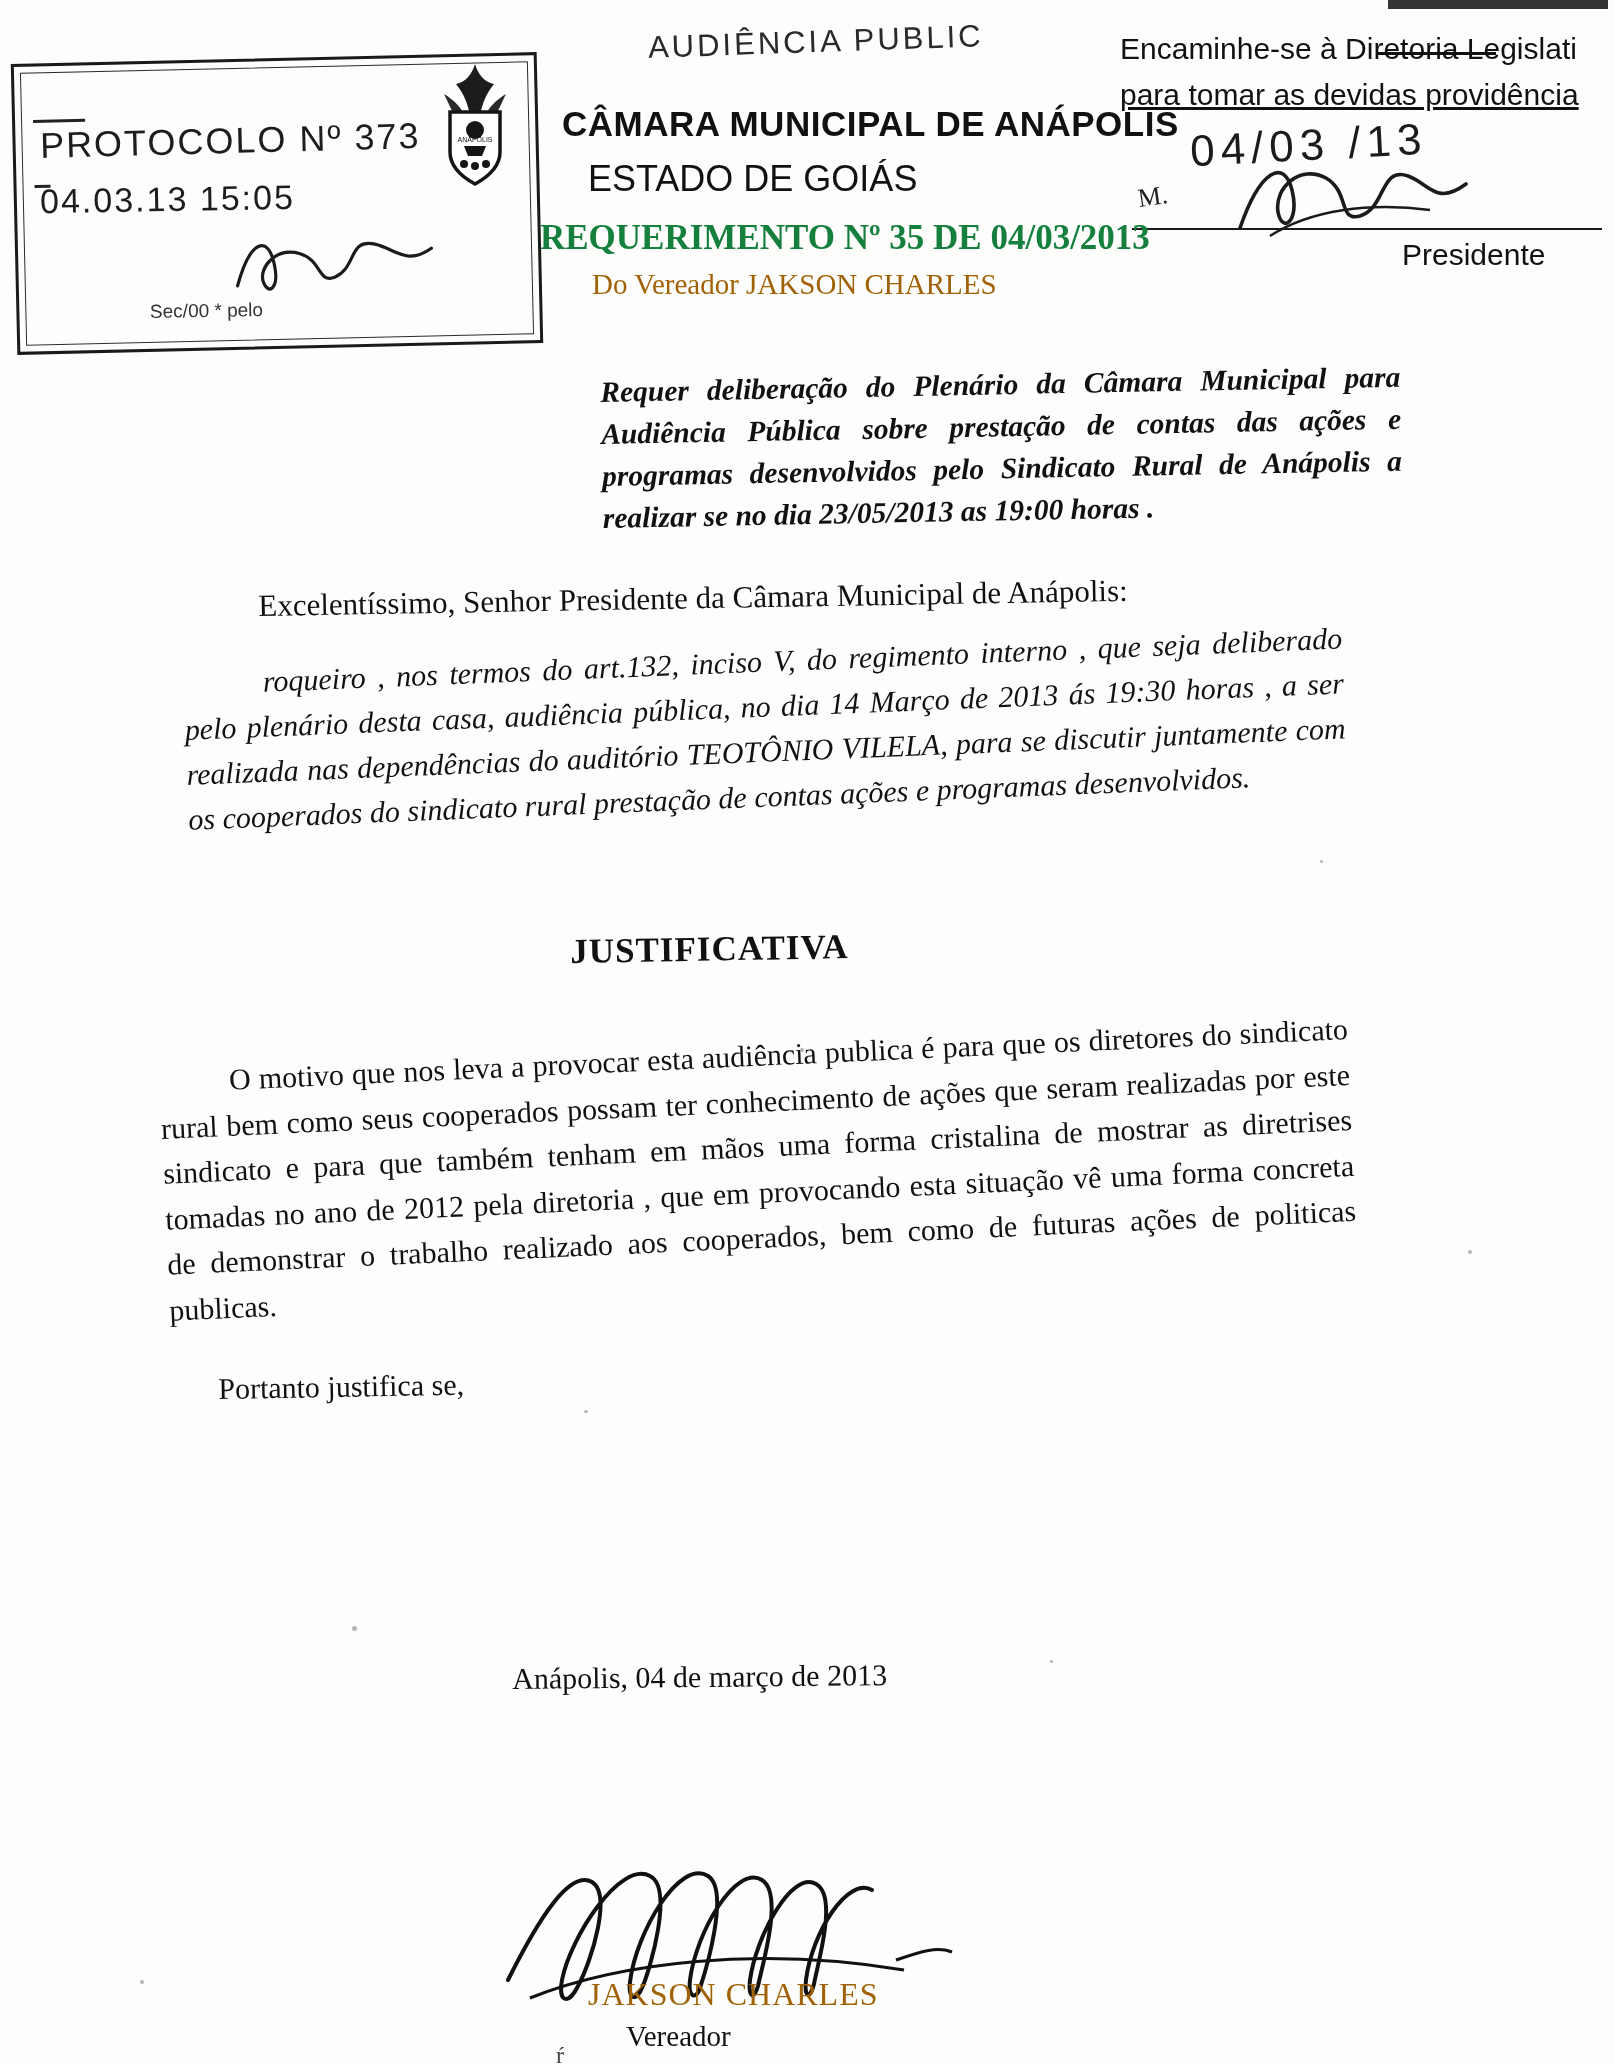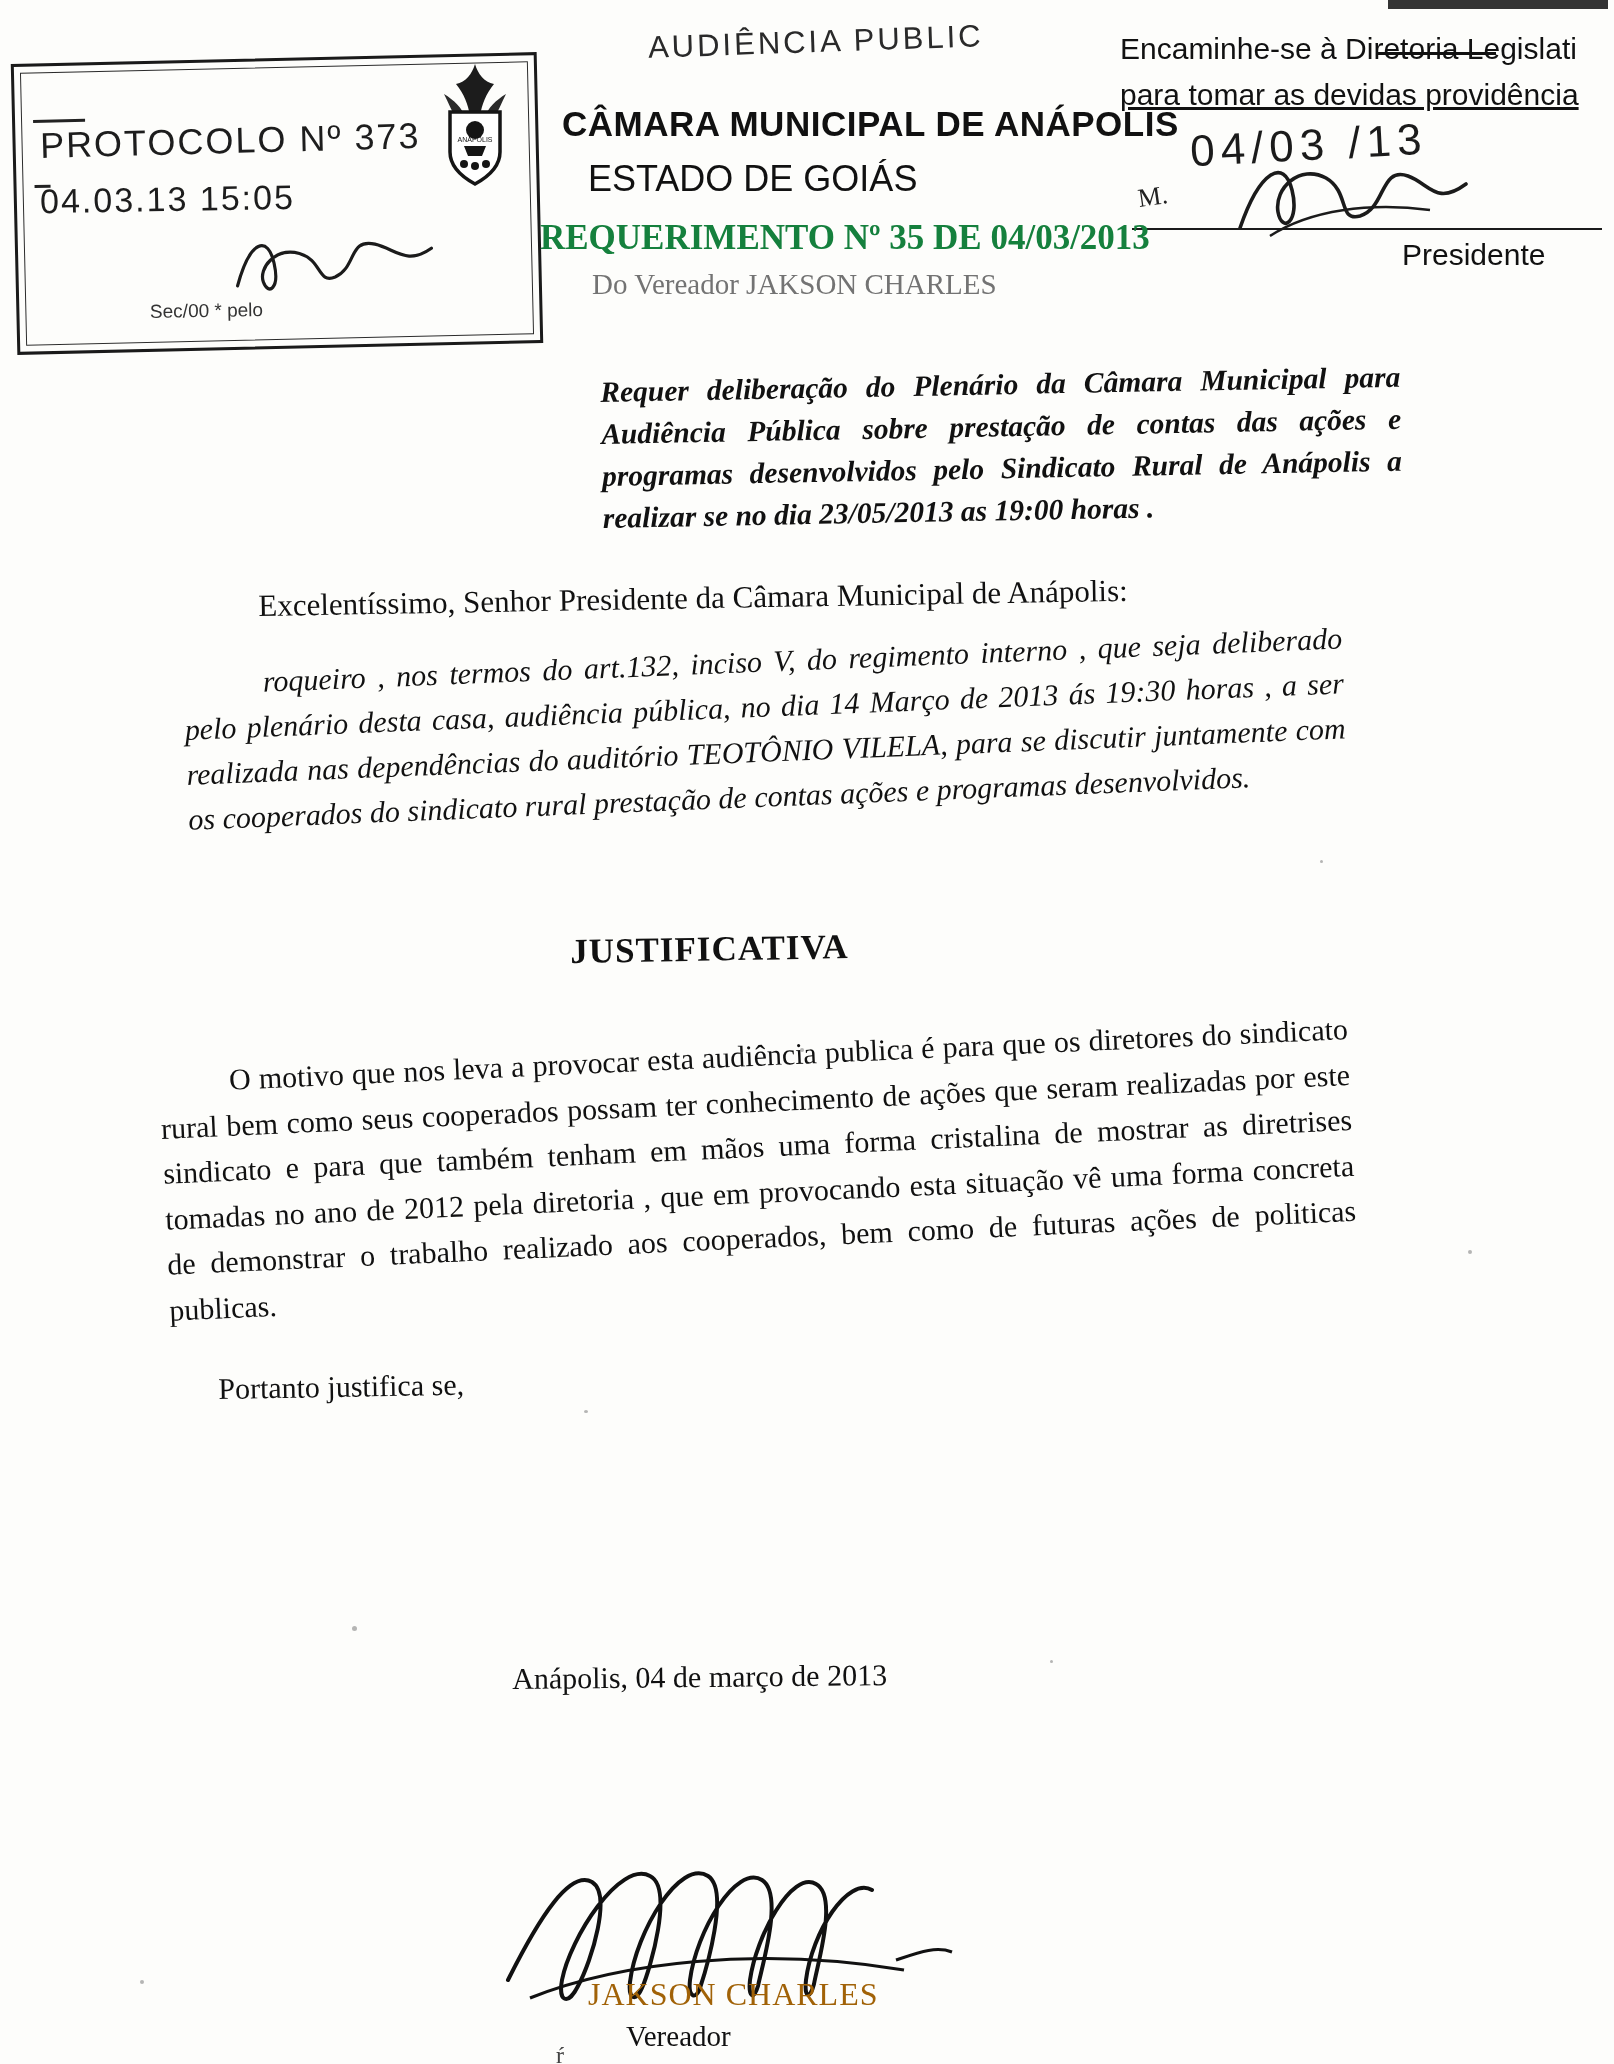--- a/index.html
+++ b/index.html
@@ -208,21 +208,21 @@
     font-weight: bold;
     color: #15803d;
     white-space: nowrap;
   }
   .doc-author {
     position: absolute;
     left: 592px;
     top: 268px;
     font-family: "Liberation Serif", serif;
     font-size: 29px;
-    color: #737373;
+    color: #a16207;
     white-space: nowrap;
   }
 
   
   .ementa {
     position: absolute;
     left: 600px;
     top: 372px;
     width: 800px;
     font-family: "Liberation Serif", serif;

